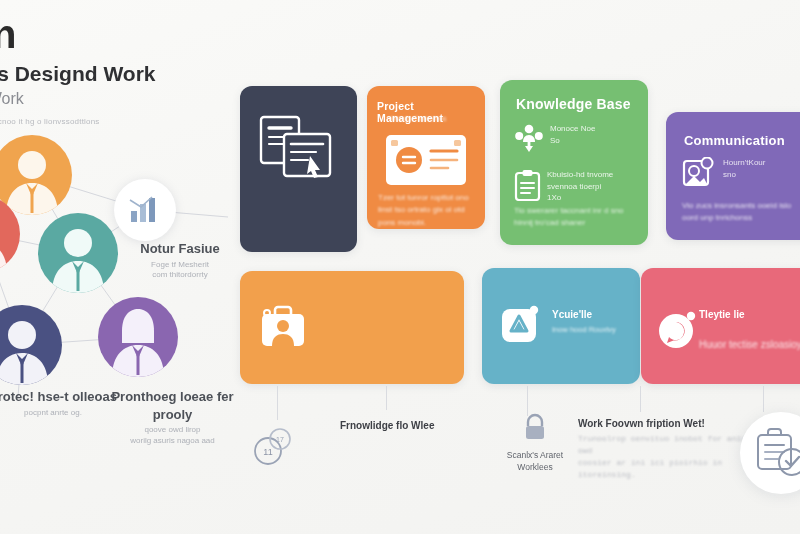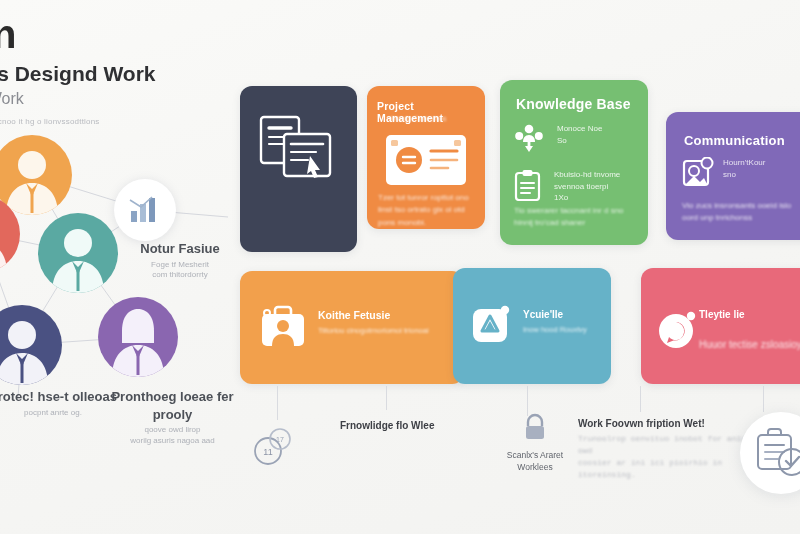--- a/index.html
+++ b/index.html
@@ -146,39 +146,39 @@
   .c1 .card-body { position: absolute; left: 12px; top: 108px; width: 96px; font-size: 8px; }
 
   .c2 { left: 367px; top: 86px; width: 118px; height: 143px; background: #f08b43; }
   .c2 .card-title { position: absolute; left: 10px; top: 14px; font-size: 10.5px; width: 100px; }
   .c2 .card-sub { position: absolute; left: 22px; top: 29px; font-size: 7px; }
   .c2 .icon-wrap { position: absolute; left: 18px; top: 48px; }
   .c2 .card-body { position: absolute; left: 11px; top: 106px; width: 100px; font-size: 8px; }
 
   .c3 { left: 500px; top: 80px; width: 148px; height: 165px; background: #76bf72; }
   .c3 .card-title { position: absolute; left: 16px; top: 16px; font-size: 14px; }
-  .c3 .row { position: absolute; display: flex; align-items: flex-start; gap: 13px; }
+  .c3 .row { position: absolute; display: flex; align-items: flex-start; gap: 6px; }
   .c3 .r1 { left: 14px; top: 43px; }
   .c3 .r2 { left: 14px; top: 89px; }
   .c3 .row .rtext { display: flex; flex-direction: column; }
   .c3 .card-body { position: absolute; left: 14px; top: 125px; width: 120px; font-size: 8px; }
 
   .c4 { left: 666px; top: 112px; width: 150px; height: 128px; background: #8069b8; }
   .c4 .card-title { position: absolute; left: 18px; top: 21px; font-size: 13px; }
   .c4 .row { position: absolute; left: 16px; top: 45px; display: flex; align-items: flex-start; gap: 9px; }
   .c4 .row .rt1 { font-size: 8px; color: rgba(255,255,255,0.80); filter: blur(0.75px); line-height: 1.45; }
   .c4 .card-body { position: absolute; left: 16px; top: 88px; width: 120px; font-size: 8px; }
 
   
   .c5 { left: 240px; top: 271px; width: 224px; height: 113px; background: #f2a04c; }
   .c5 .inner { position: absolute; left: 20px; top: 34px; display: flex; align-items: flex-start; gap: 12px; }
   .c5 .rt-title { font-size: 10.5px; font-weight: bold; color: #fff; filter: blur(0.5px); }
   .c5 .rt-sub { font-size: 7.5px; color: rgba(255,255,255,0.80); filter: blur(0.9px); margin-top: 3px; }
 
-  .c6 { left: 453px; top: 268px; width: 158px; height: 116px; background: #66b2c8; }
+  .c6 { left: 482px; top: 268px; width: 158px; height: 116px; background: #66b2c8; }
   .c6 .inner { position: absolute; left: 18px; top: 36px; display: flex; align-items: flex-start; gap: 10px; }
   .c6 .rt-title { font-size: 10px; font-weight: bold; color: #fff; filter: blur(0.55px); }
   .c6 .rt-sub { font-size: 7.5px; color: rgba(255,255,255,0.82); filter: blur(0.9px); margin-top: 3px; }
 
   .c7 { left: 641px; top: 268px; width: 175px; height: 116px; background: #e8697a; }
   .c7 .inner { position: absolute; left: 16px; top: 36px; display: flex; align-items: flex-end; gap: 0; }
   .c7 .rt-title { font-size: 10px; font-weight: bold; color: #fff; filter: blur(0.55px); }
   .c7 .rt-sub { font-size: 10px; color: rgba(255,255,255,0.82); filter: blur(0.9px); margin-top: 17px; }
 
   
@@ -411,24 +411,20 @@
     <div class="inner">
       <span class="icon-white">
         <svg width="46" height="42" viewBox="0 0 46 42">
           <rect x="2" y="9" width="42" height="32" rx="5" fill="#fff"></rect>
           <path d="M15 9 L15 5 A3 3 0 0 1 18 2 L28 2 A3 3 0 0 1 31 5 L31 9" fill="none" stroke="#fff" stroke-width="2.6"></path>
           <circle cx="23" cy="21" r="6" fill="#f2a04c"></circle>
           <path d="M12 41 C12 32 17 29 23 29 C29 29 34 32 34 41 Z" fill="#f2a04c"></path>
           <circle cx="7" cy="8" r="3" fill="none" stroke="#fff" stroke-width="2"></circle>
         </svg>
       </span>
-      <span class="rtext">
-        <span class="rt-title">Koithe Fetusie</span>
-        <span class="rt-sub" style="display:block;">Tiitoriou cinogotrnoriomoi trionoai</span>
-      </span>
     </div>
   </div>
 
   <div class="card c6">
     <div class="inner">
       <span class="icon-white">
         <svg width="42" height="40" viewBox="0 0 42 40">
           <rect x="2" y="5" width="34" height="33" rx="8" fill="#fff"></rect>
           <path d="M19 12 L27 27 L11 27 Z" fill="none" stroke="#66b2c8" stroke-width="3" stroke-linejoin="round"></path>
           <path d="M19 17 L24 26 L14 26 Z" fill="#66b2c8"></path>

